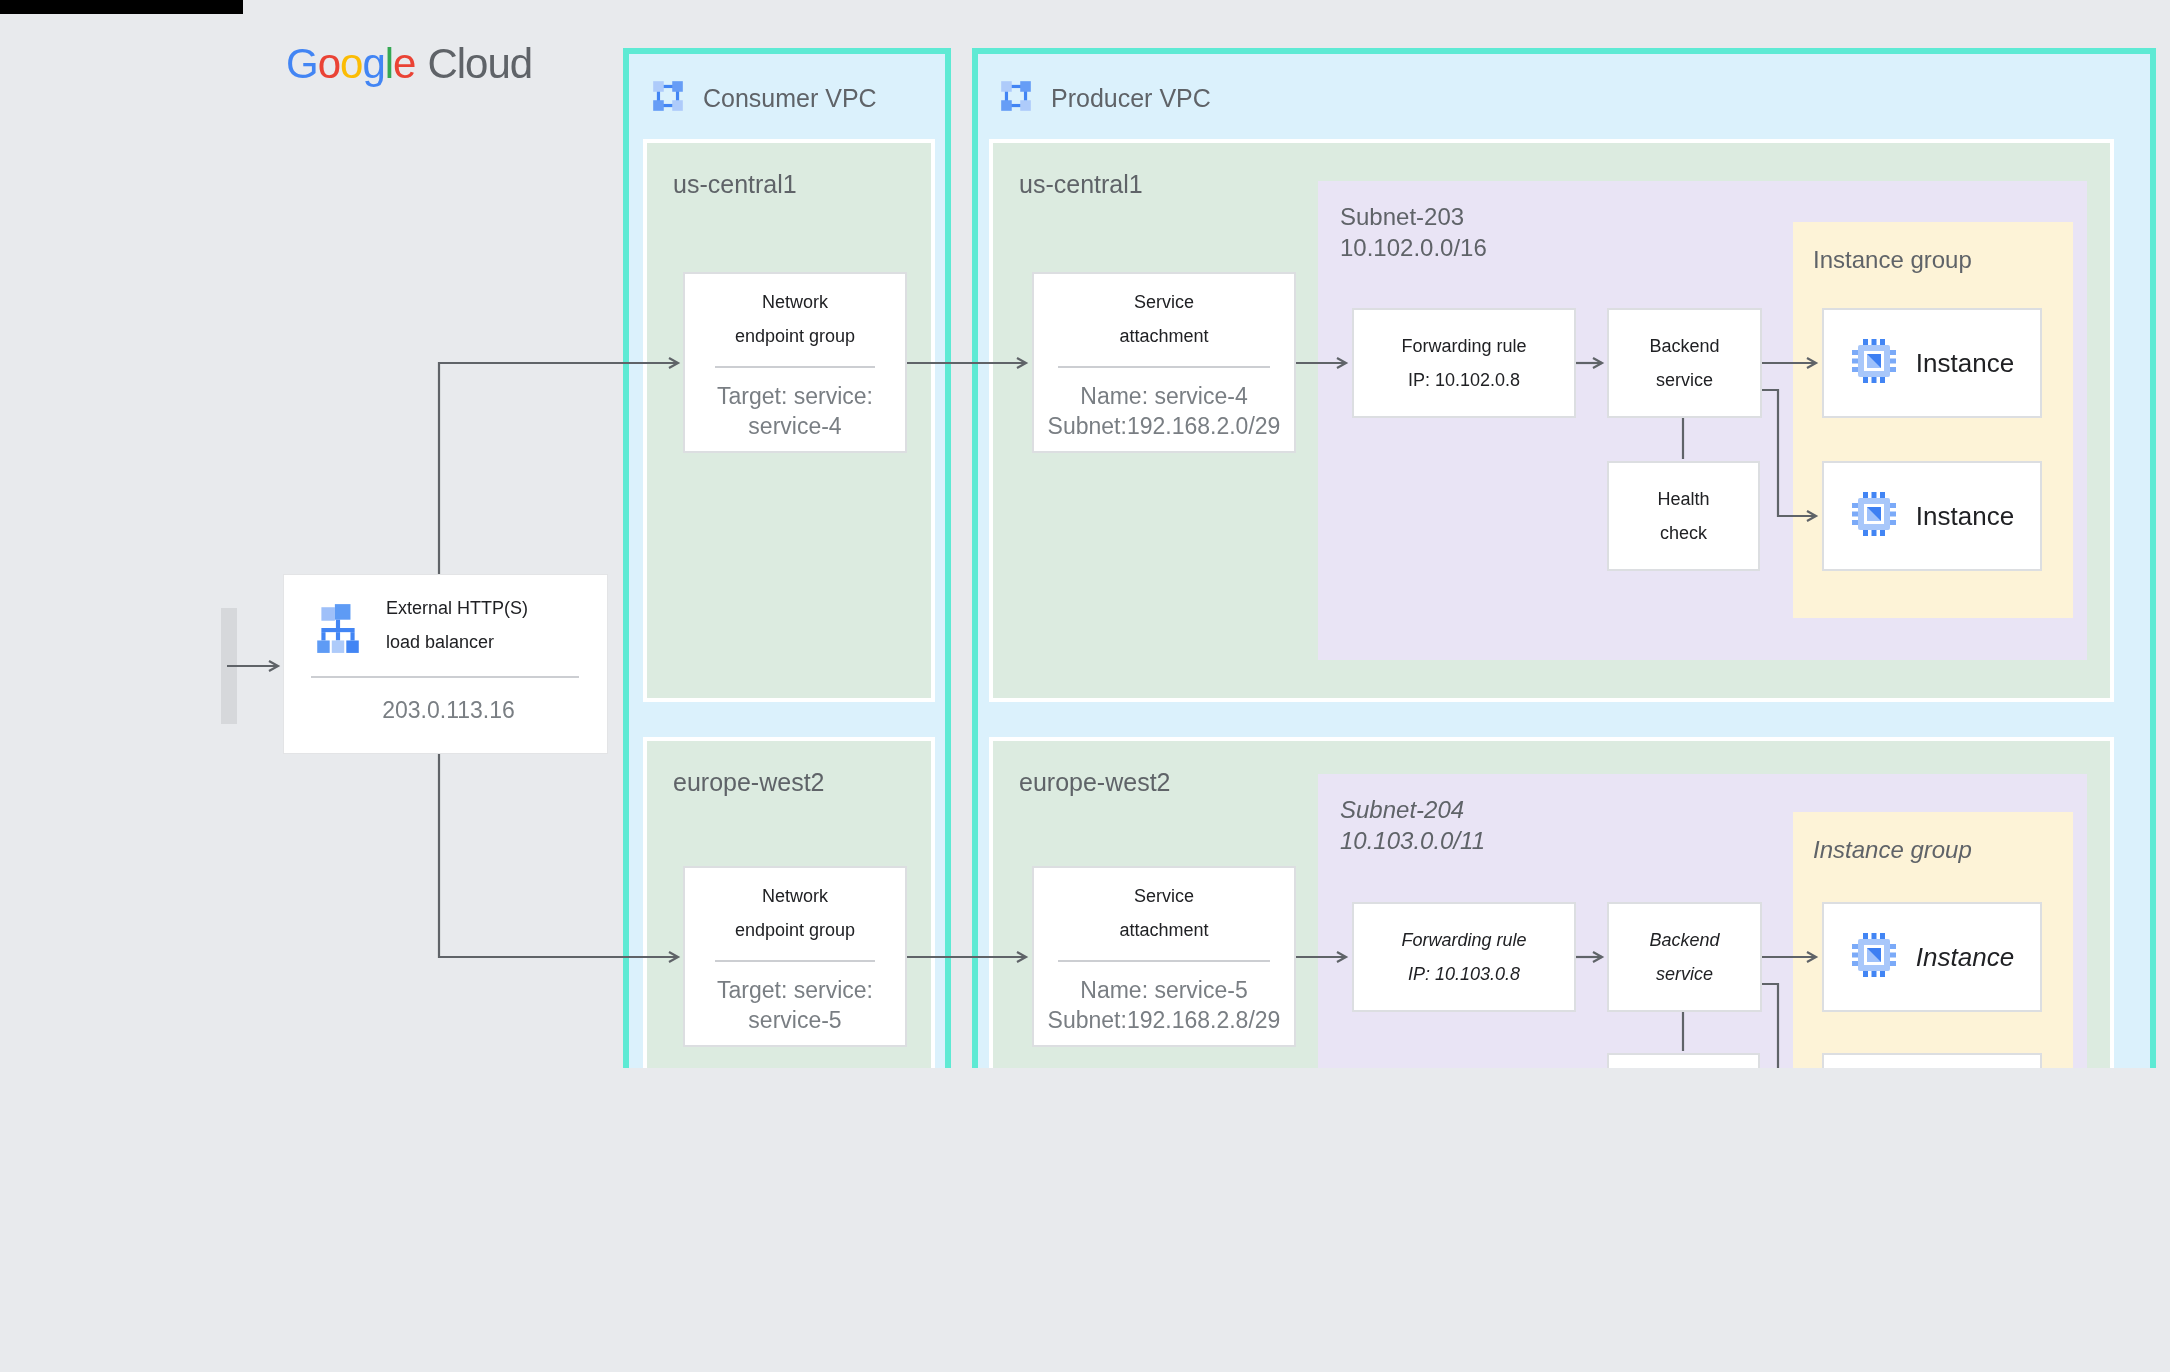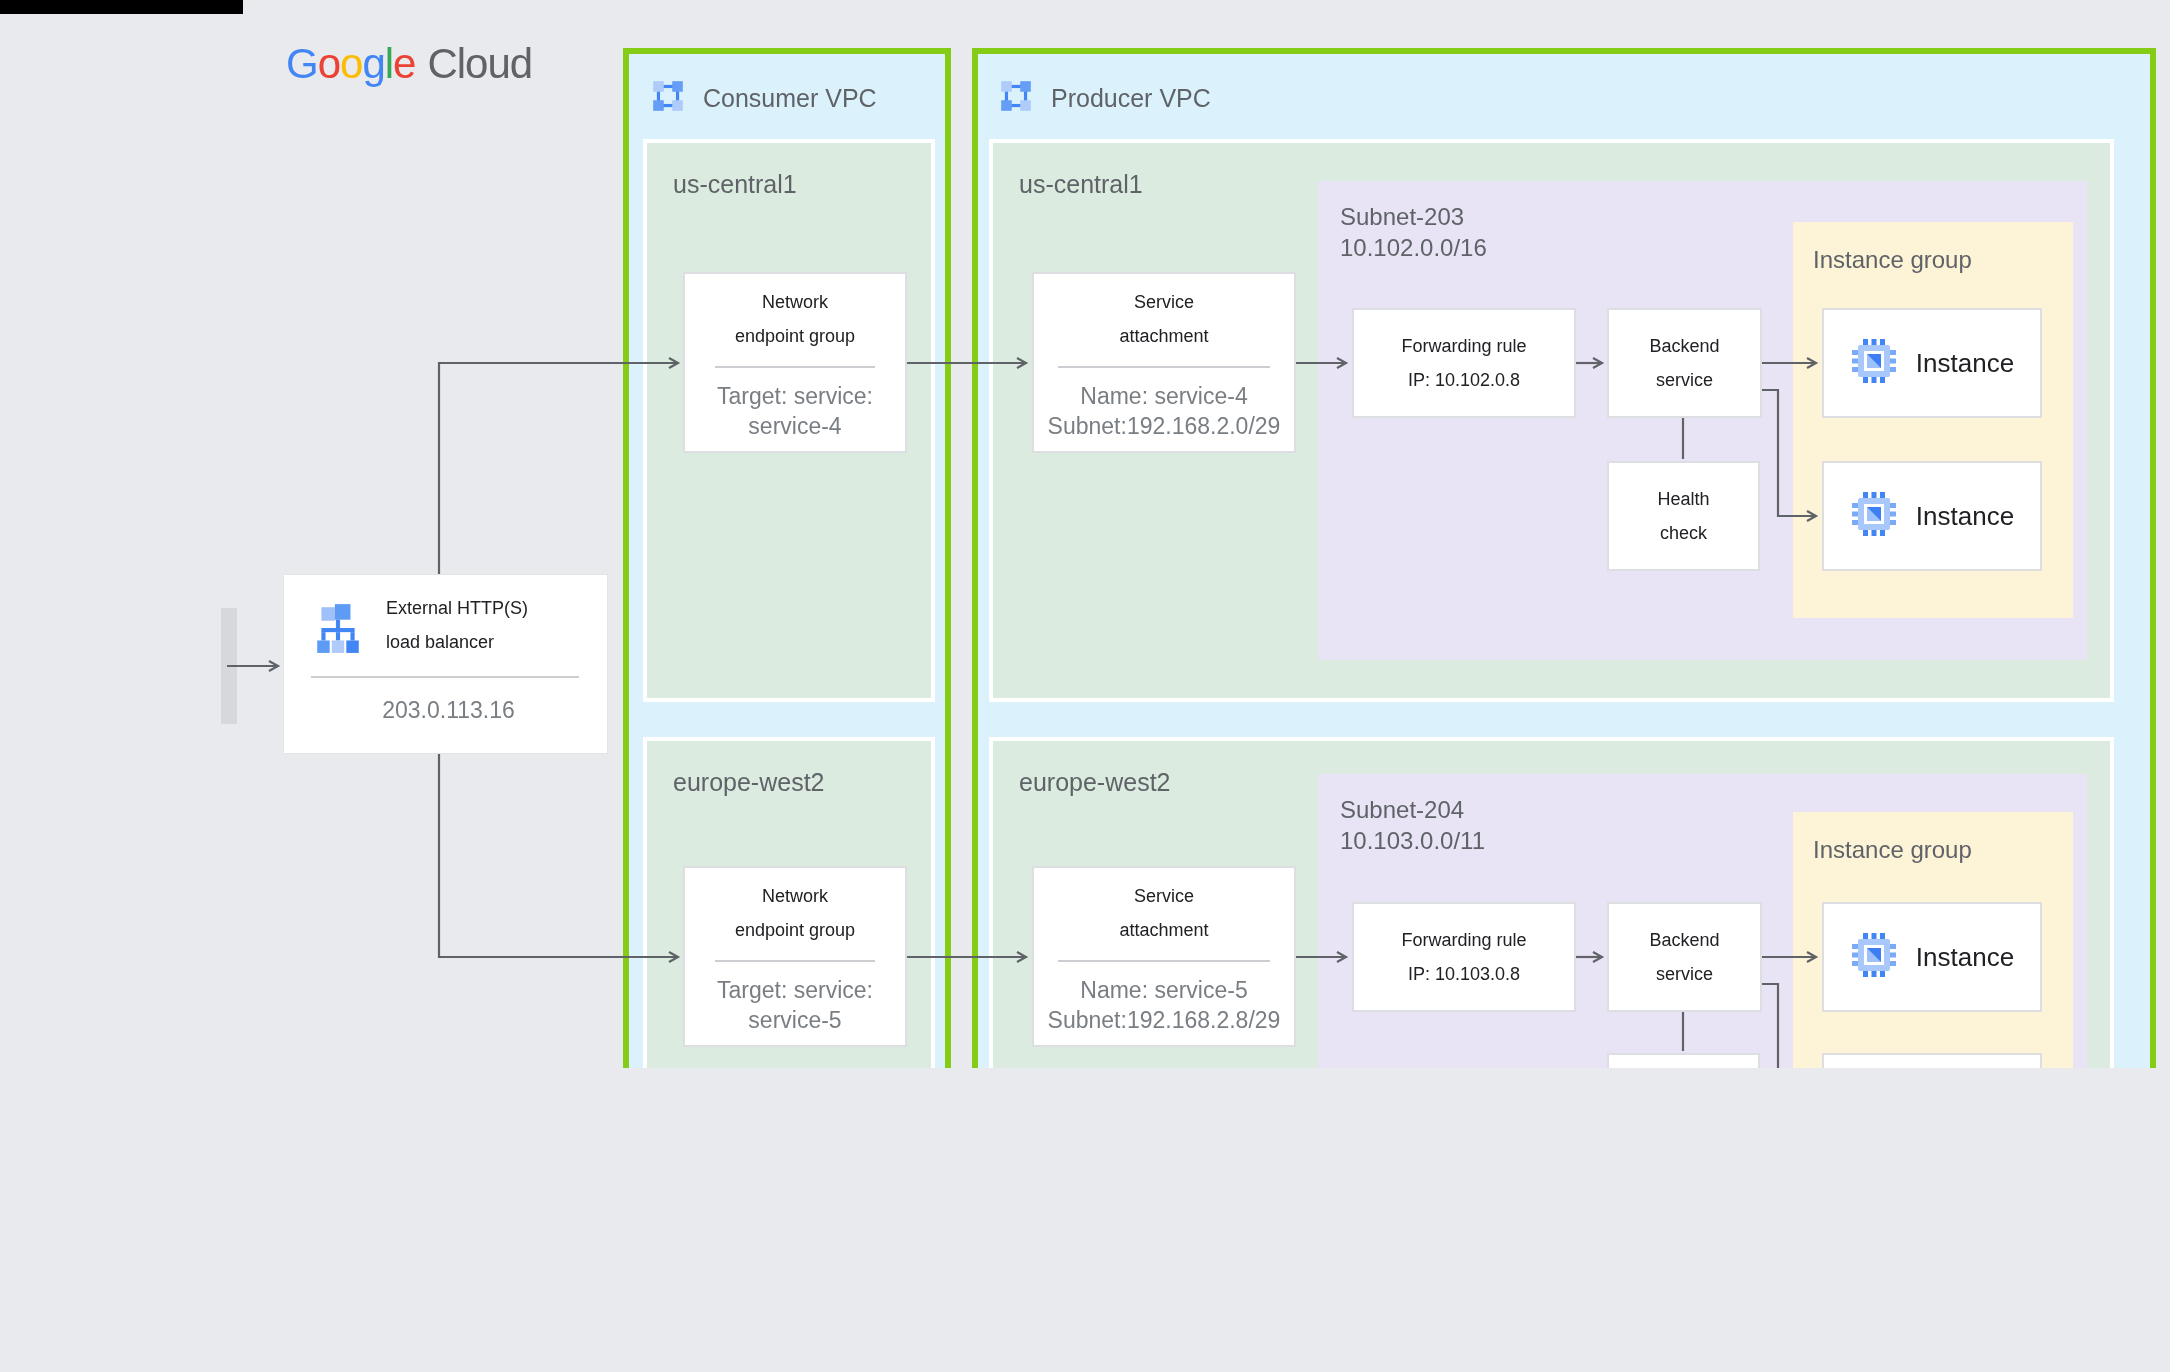--- a/index.html
+++ b/index.html
@@ -17,21 +17,21 @@
   #logo .cloud{color:#5f6368;margin-left:12px;font-weight:400;}
 
   
   .node{position:absolute;background:#fff;border:2px solid #dcdee1;box-sizing:border-box;
         display:flex;flex-direction:column;align-items:center;justify-content:center;text-align:center;}
   .title{font-size:18px;color:#202124;line-height:34px;}
   .sub{font-size:23px;color:#797e83;line-height:30px;}
   .hdiv{height:2px;background:#ccced2;margin:13px auto;}
 
   
-  .vpc-panel{position:absolute;background:#84cc16;}
+  .vpc-panel{position:absolute;background:#5eead4;}
   .vpc-fill{position:absolute;left:6px;top:6px;right:6px;bottom:6px;background:#dbf1fc;}
   .vpc-head{position:absolute;display:flex;align-items:center;gap:17px;}
   .vpc-label{font-size:25px;color:#5f6368;}
   .region{position:absolute;background:#dcebe0;border:4px solid #ffffff;box-sizing:border-box;}
   .region-label{position:absolute;left:26px;top:27px;font-size:25px;color:#5f6368;}
   .subnet{position:absolute;background:#e9e4f5;}
   .subnet-label{position:absolute;left:22px;top:20px;font-size:24px;color:#5f6368;line-height:31px;text-align:left;}
   .igroup{position:absolute;background:#fdf3d7;}
   .igroup-label{position:absolute;left:20px;top:24px;font-size:24px;color:#5f6368;}
   .inst{flex-direction:row;gap:18px;}
@@ -230,21 +230,21 @@
       <span class="region-label">europe-west2</span>
 
       <div class="node" style="left:39px;top:125px;width:264px;height:181px;">
         <span class="title" style="display:block">Service</span>
         <span class="title" style="display:block">attachment</span>
         <span class="hdiv" style="width:212px;"></span>
         <span class="sub" style="display:block">Name: service-5</span>
         <span class="sub" style="display:block">Subnet:192.168.2.8/29</span>
       </div>
 
-      <div class="subnet" style="left:325px;top:33px;width:769px;height:476px;">
+      <div class="subnet" style="left:325px;top:33px;width:769px;height:476px;font-style:italic;">
         <span class="subnet-label">
           <span style="display:block">Subnet-204</span>
           <span style="display:block">10.103.0.0/11</span>
         </span>
 
         <div class="node" style="left:34px;top:128px;width:224px;height:110px;">
           <span class="title" style="display:block">Forwarding rule</span>
           <span class="title" style="display:block">IP: 10.103.0.8</span>
         </div>
 

